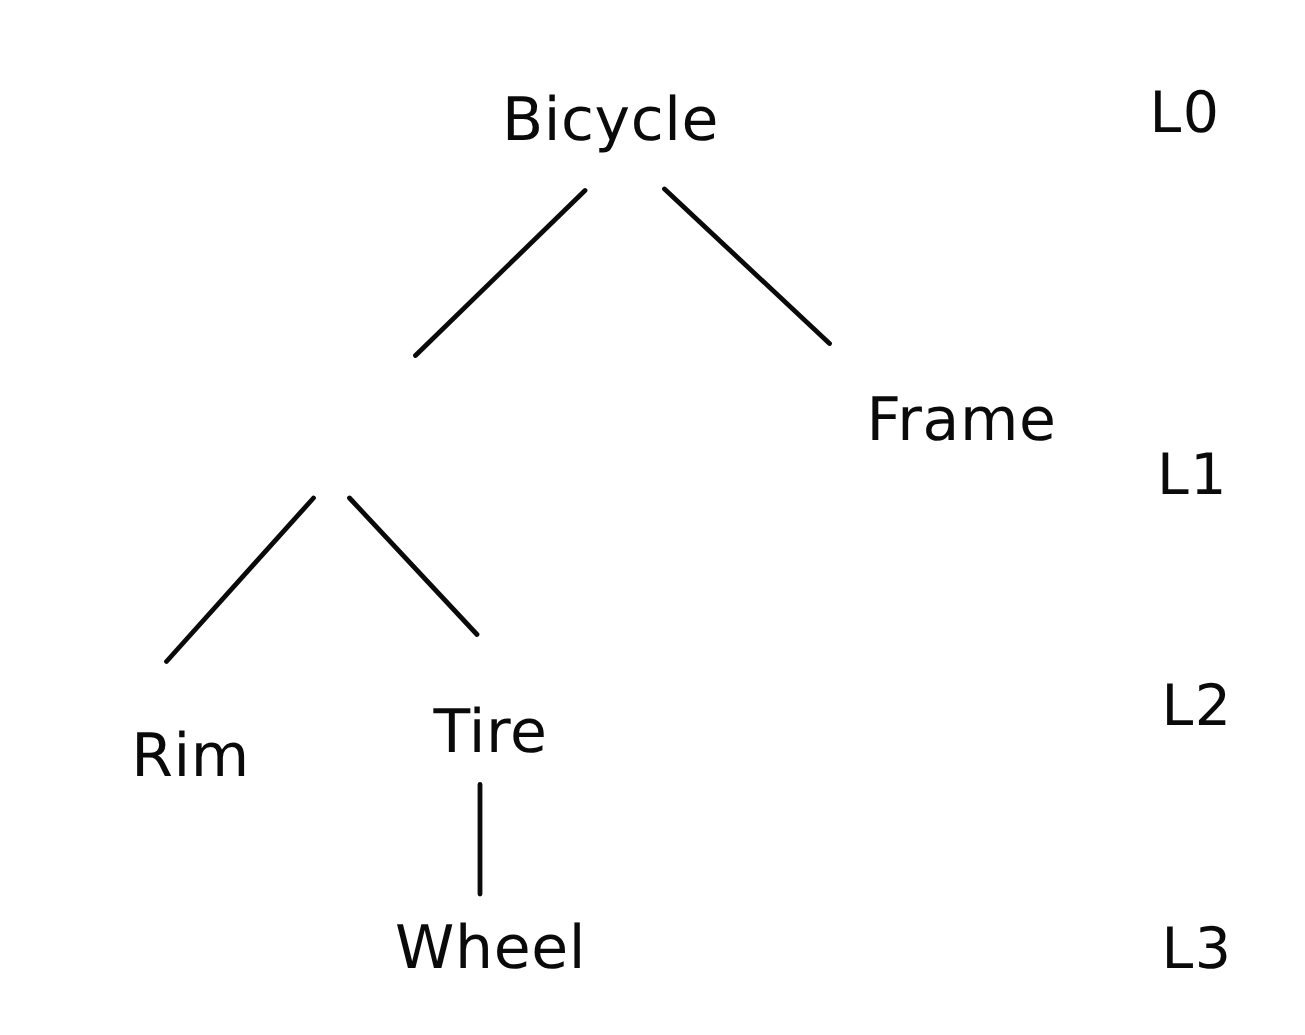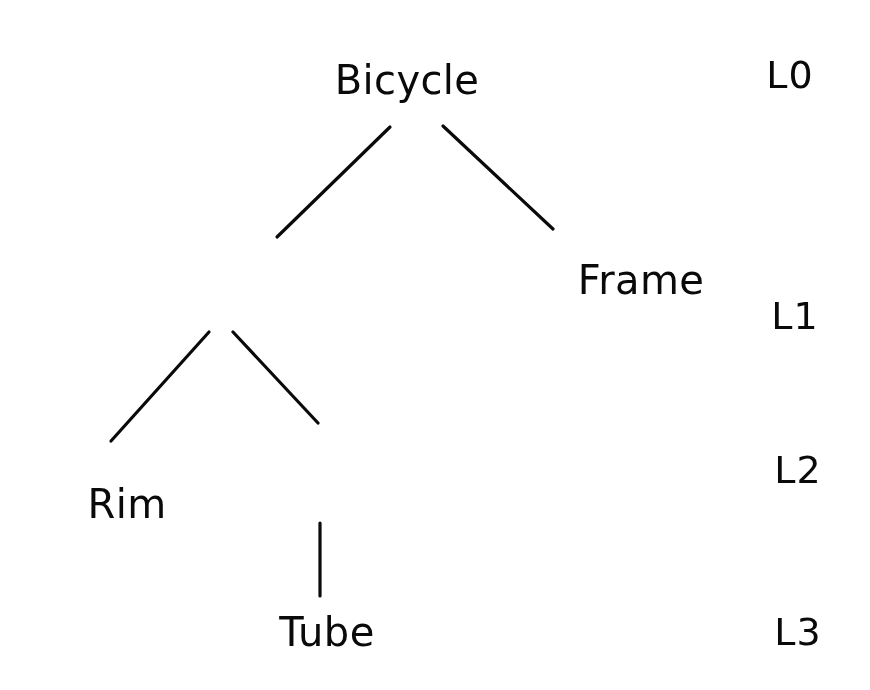--- a/index.html
+++ b/index.html
@@ -66,22 +66,23 @@
     </g>
   </svg>
 
   <div class="node-label" style="left: 407px; top: 80px; color: rgb(10, 10, 10);">Bicycle</div>
 
 
   <div class="node-label" style="left: 641px; top: 280px; color: rgb(10, 10, 10);">Frame</div>
 
   <div class="node-label" style="left: 127px; top: 504px; color: rgb(10, 10, 10);">Rim</div>
 
+  <div class="node-label" style="left: 327px; top: 488px; color: rgb(10, 10, 10);">Tire</div>
 
-  <div class="node-label" style="left: 327px; top: 632px; color: rgb(10, 10, 10);">Tube</div>
+  <div class="node-label" style="left: 327px; top: 632px; color: rgb(10, 10, 10);">Wheel</div>
 
   <div class="level-label" style="left: 790px; top: 75px; color: rgb(10, 10, 10);">L0</div>
 
   <div class="level-label" style="left: 795px; top: 288px; color: rgb(10, 10, 10); margin-top: 28px;">L1</div>
 
   <div class="level-label" style="left: 798px; top: 470px; color: rgb(10, 10, 10);">L2</div>
 
   <div class="level-label" style="left: 798px; top: 632px; color: rgb(10, 10, 10);">L3</div>
 
 </div>

